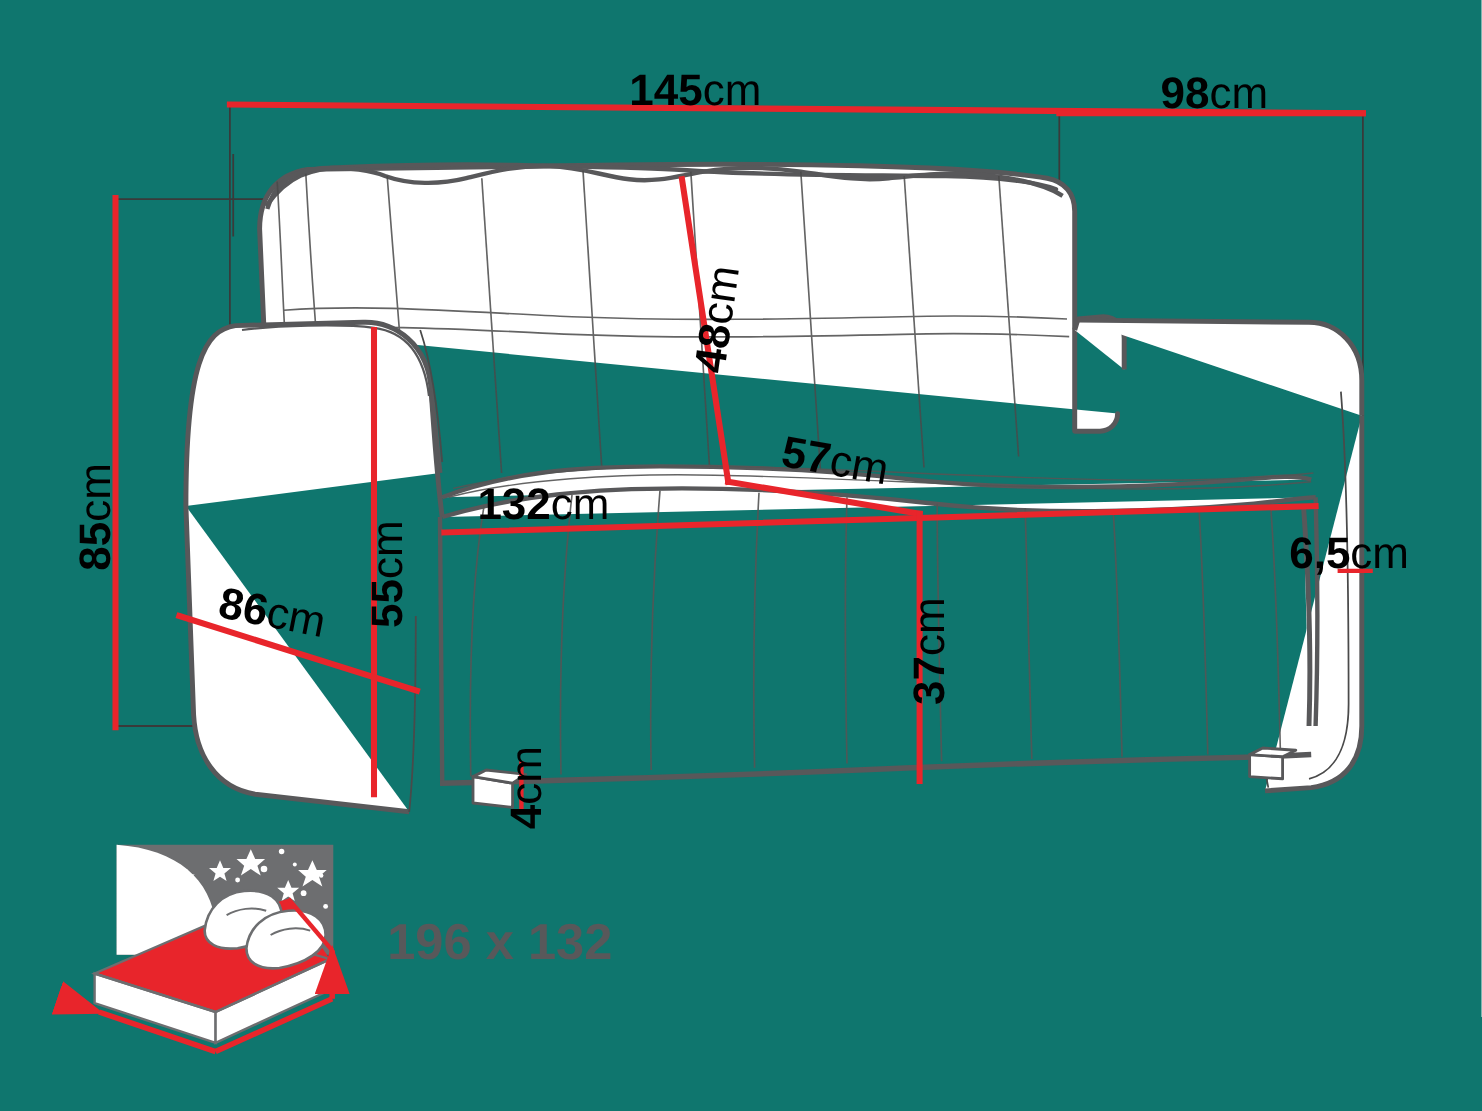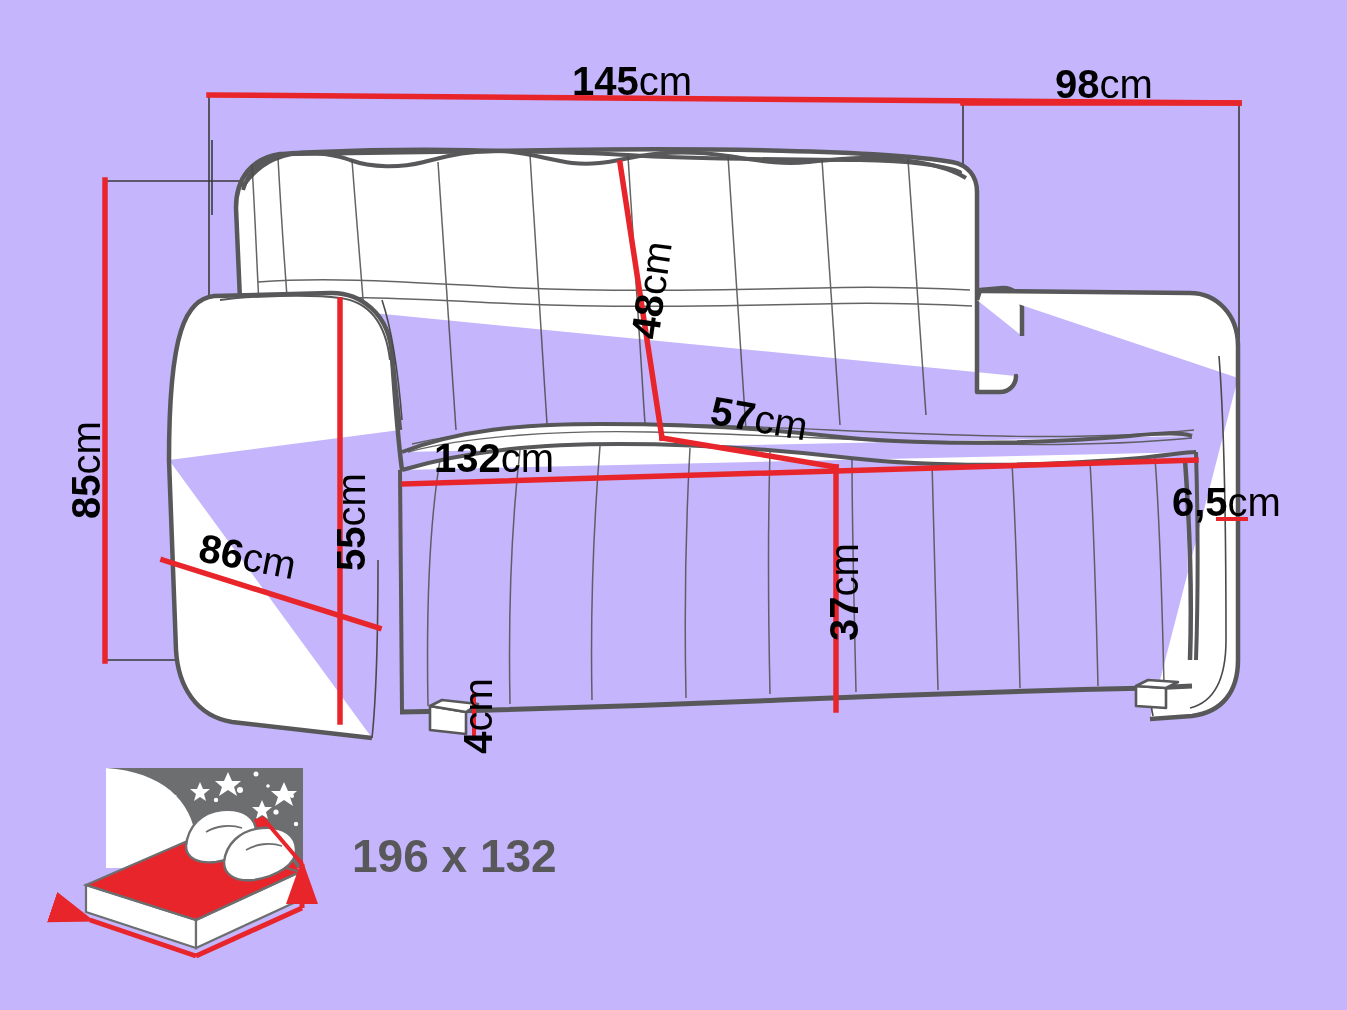--- a/index.html
+++ b/index.html
@@ -8,21 +8,21 @@
     padding: 0;
     background: #ffffff;
   }
   body {
     font-family: "Liberation Sans", sans-serif;
   }
   #stage {
     position: relative;
     width: 1347px;
     height: 1010px;
-    background: #c4b5fd;
+    background: #0f766e;
     overflow: hidden;
   }
   #stage svg {
     position: absolute;
     top: 0;
     left: 0;
     width: 1347px;
     height: 1010px;
   }
   .dim-label {

